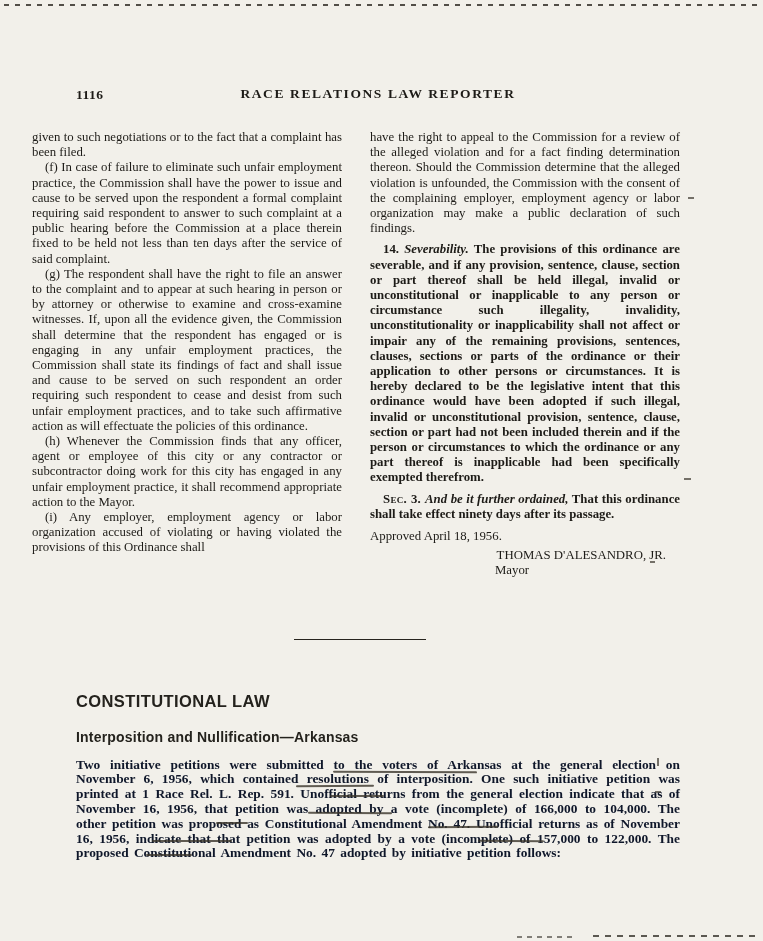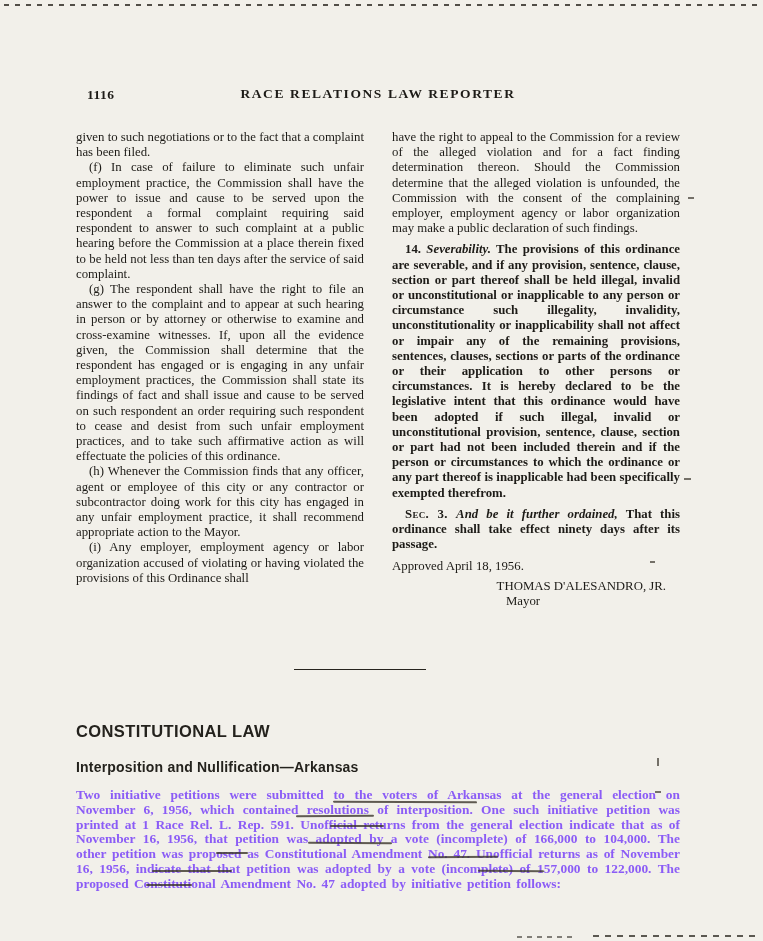--- a/index.html
+++ b/index.html
@@ -35,32 +35,32 @@
   }
   .speck { position: absolute; background: #4a463c; opacity: .75; }
 
   
   .header {
     position: relative;
     margin: 86px 83px 0 76px;
     height: 18px;
   }
   .page-number {
-    position: absolute; left: 11px; top: 1px;
+    position: absolute; left: 0; top: 1px;
     font-size: 13.5px; font-weight: bold; letter-spacing: .5px;
   }
   .journal-title {
     text-align: center;
     font-size: 13.5px; font-weight: bold; letter-spacing: 1.6px;
   }
 
   
   .columns {
     display: flex; gap: 28px;
-    margin: 26px 83px 0 76px;
+    margin: 26px 83px 0 32px;
     font-size: 12.8px; line-height: 15.2px;
     text-align: justify;
   }
   .col { flex: 1; min-width: 0; }
   p.para { text-indent: 0; }
   p.indent { text-indent: 13px; }
   p.spaced { margin-top: 6px; font-weight: bold; }
   em { font-style: italic; }
   .smallcaps { font-variant: small-caps; letter-spacing: .3px; }
 
@@ -89,21 +89,21 @@
     margin-top: 18px;
     color: #24221d;
   }
   .section-body {
     position: relative;
     margin-top: 13px;
     font-size: 13.4px; font-weight: bold;
     line-height: 14.8px;
     word-spacing: 2px;
     text-align: justify;
-    color: #8b5cf6;
+    color: #0f172a;
   }
   .pen-mark {
     position: absolute; height: 2px; background: #3a352b;
     opacity: .8; border-radius: 1px;
   }
 </style>
 </head>
 <body>
 
 <div class="page">

